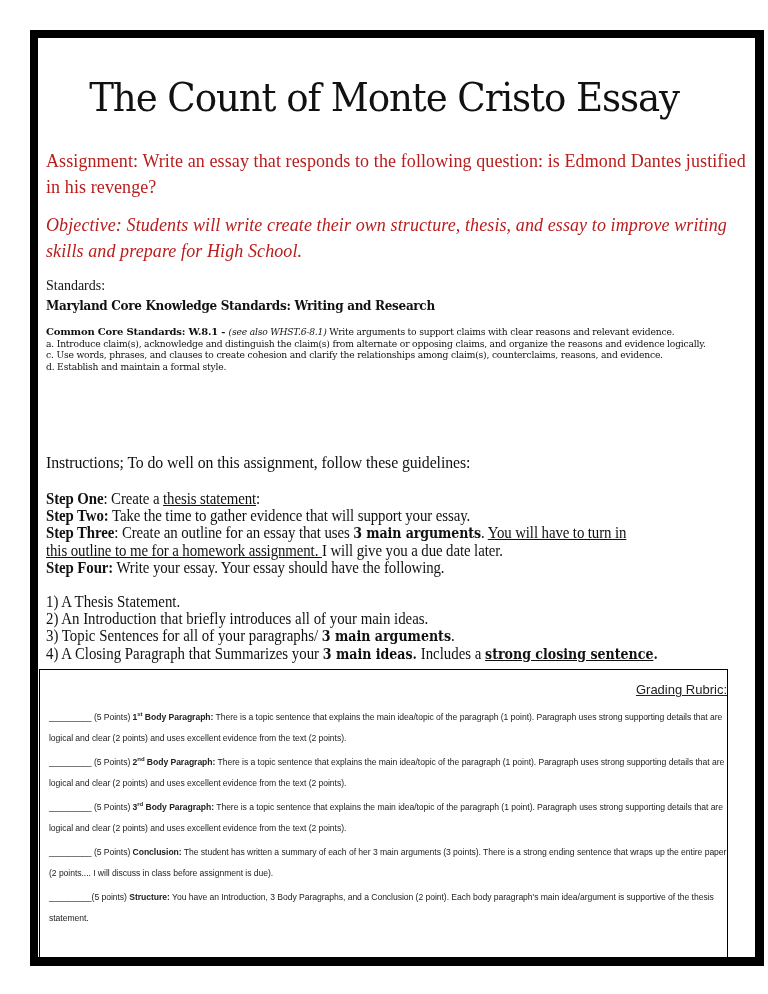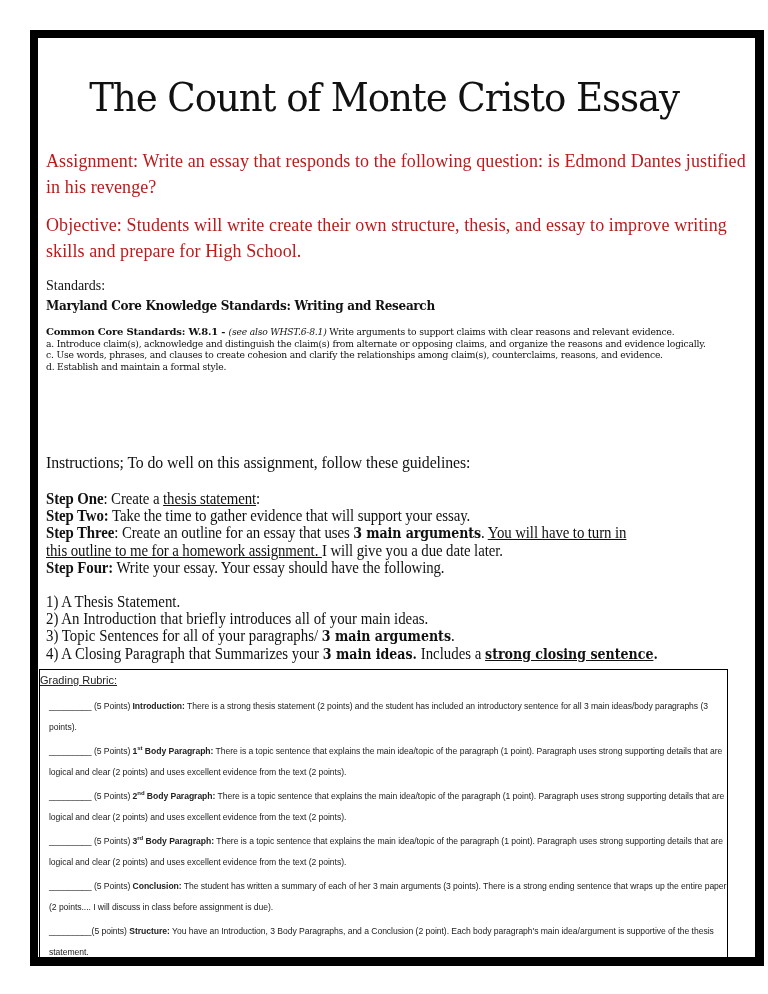--- a/index.html
+++ b/index.html
@@ -44,41 +44,41 @@
       font-family: "Liberation Serif", serif; font-size: 16.5px; line-height: 17px; color: #111;
       transform-origin: left top; transform: scaleX(0.9);
     }
     .list .line { white-space: nowrap; }
     .list b.strong { font-family: "DejaVu Serif", serif; font-size: 14px; }
     .rubric {
       position: absolute; left: 39px; top: 669px; width: 689px; height: 290px;
       box-sizing: border-box; border: 1px solid #000; border-bottom: none; overflow: hidden;
     }
     .rubric-title {
-      text-align: left; margin-top: 4px; font-family: "Liberation Sans", sans-serif;
-      font-size: 11px; text-decoration: underline; color: #222;
+      text-align: right; margin-top: 12px; font-family: "Liberation Sans", sans-serif;
+      font-size: 13px; text-decoration: underline; color: #222;
     }
     .rubric-item {
       margin: 0 0 0 9px; font-family: "Liberation Sans", sans-serif; font-size: 8.6px;
       line-height: 21px; color: #222; letter-spacing: -0.05px;
     }
     .rubric-item b { font-weight: bold; }
     .rubric-item sup { font-size: 6px; vertical-align: super; line-height: 0; }
     .rubric-items { margin-top: 10px; }
     .rubric-item + .rubric-item { margin-top: 3px; }
   </style>
 </head>
 <body>
 
 <div class="frame"></div>
 
 <div class="title">The Count of Monte Cristo Essay</div>
 
 <div class="para" style="top:148px;">Assignment:  Write an essay that responds to the following question: is Edmond Dantes justified in his revenge?</div>
-<div class="para" style="top:212px;">Objective:  Students will write create their own structure, thesis, and essay to improve writing skills and prepare for High School.</div>
+<div class="para" style="top:212px;font-style:italic;">Objective:  Students will write create their own structure, thesis, and essay to improve writing skills and prepare for High School.</div>
 
 <div class="std-head">Standards:</div>
 <div class="md-title">Maryland Core Knowledge Standards:  Writing and Research</div>
 
 <div class="std-block" style="top:326px;">
   <div><b class="cc-title">Common Core Standards: W.8.1 - </b><i>(see also WHST.6-8.1)</i><span> Write arguments to support claims with clear reasons and relevant evidence.</span></div>
   <div>a. Introduce claim(s), acknowledge and distinguish the claim(s) from alternate or opposing claims, and organize the reasons and evidence logically.</div>
   <div>c. Use words, phrases, and clauses to create cohesion and clarify the relationships among claim(s), counterclaims, reasons, and evidence.</div>
   <div>d. Establish and maintain a formal style.</div>
 </div>
@@ -96,20 +96,19 @@
 <div class="list">
   <div class="line">1) A Thesis Statement.</div>
   <div class="line">2) An Introduction that briefly introduces all of your main ideas.</div>
   <div class="line"><span>3)  Topic Sentences for all of your paragraphs/ </span><b class="strong">3 main arguments</b><span>.</span></div>
   <div class="line"><span>4) A Closing Paragraph that Summarizes your  </span><b class="strong">3 main ideas.</b><span>  Includes a </span><b class="strong u">strong closing sentence</b><b class="strong">.</b></div>
 </div>
 
 <div class="rubric">
   <div class="rubric-title">Grading Rubric:</div>
   <div class="rubric-items">
-    <div class="rubric-item"><span>_________</span><span> (5 Points) </span><b>Introduction:</b><span> There is a strong thesis statement (2 points) and the student has included an introductory sentence for all 3 main ideas/body paragraphs (3 points).</span></div>
     <div class="rubric-item"><span>_________</span><span> (5 Points) </span><b>1</b><sup><b>st</b></sup><b> Body Paragraph:</b><span> There is a topic sentence that explains the main idea/topic of the paragraph (1 point).  Paragraph uses strong supporting details that are logical and clear (2 points) and uses excellent evidence from the text (2 points).</span></div>
     <div class="rubric-item"><span>_________</span><span> (5 Points) </span><b>2</b><sup><b>nd</b></sup><b> Body Paragraph:</b><span> There is a topic sentence that explains the main idea/topic of the paragraph (1 point).  Paragraph uses strong supporting details that are logical and clear (2 points) and uses excellent evidence from the text (2 points).</span></div>
     <div class="rubric-item"><span>_________</span><span> (5 Points) </span><b>3</b><sup><b>rd</b></sup><b> Body Paragraph:</b><span> There is a topic sentence that explains the main idea/topic of the paragraph (1 point).  Paragraph uses strong supporting details that are logical and clear (2 points) and uses excellent evidence from the text (2 points).</span></div>
     <div class="rubric-item"><span>_________</span><span> (5 Points) </span><b>Conclusion:</b><span> The student has written a summary of each of her 3 main arguments (3 points).  There is a strong ending sentence that wraps up the entire paper (2 points.... I will discuss in class before assignment is due).</span></div>
     <div class="rubric-item"><span>_________</span><span>(5 points) </span><b>Structure:</b><span> You have an Introduction, 3 Body Paragraphs, and a Conclusion (2 point).  Each body paragraph's main idea/argument is supportive of the thesis statement.</span></div>
   </div>
 </div>
 
 </body></html>

